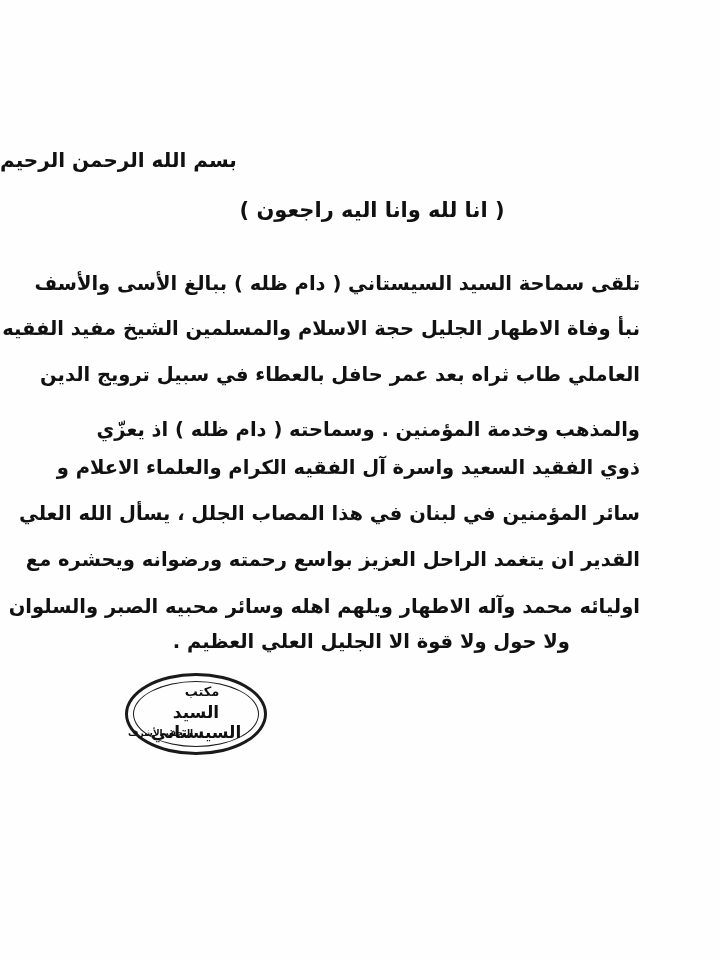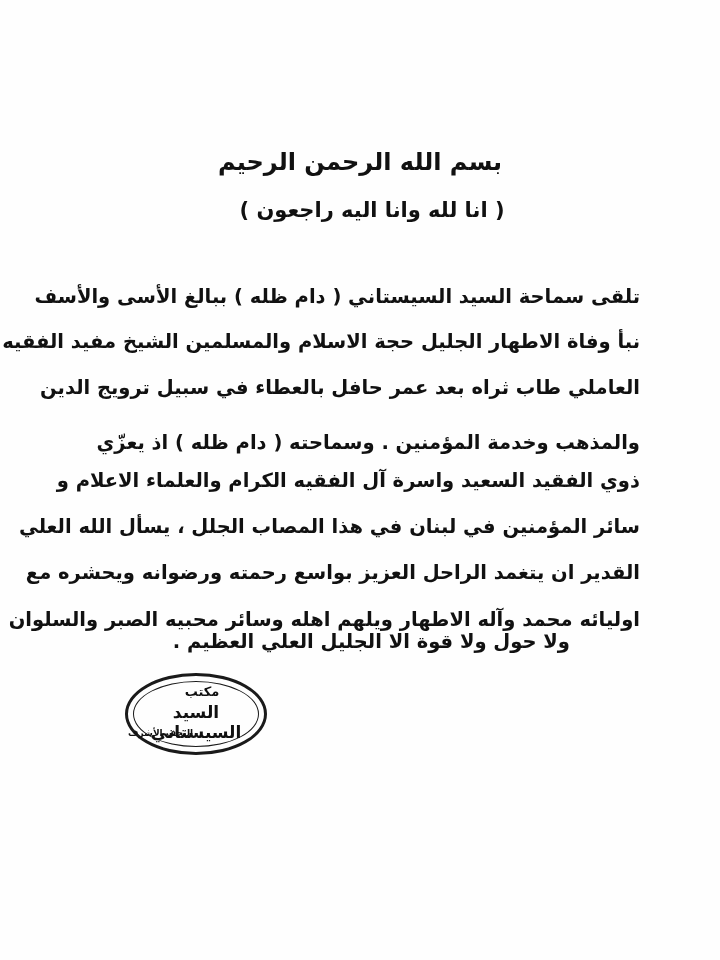--- a/index.html
+++ b/index.html
@@ -18,22 +18,22 @@
     .page {
       position: absolute;
       left: 0; top: 0;
       width: 720px; height: 960px;
       background: #fefefe;
     }
     .basmala {
       position: absolute;
       top: 148px;
       left: 0; right: 0;
-      text-align: center;
-      font-size: 24px;
+      text-align: left;
+      font-size: 20px;
       font-weight: bold;
       direction: rtl;
       letter-spacing: -0.5px;
     }
     .verse {
       position: absolute;
       top: 198px;
       left: 0; right: 0;
       text-align: center;
       font-size: 21px;
@@ -50,21 +50,20 @@
       text-align: right;
       font-size: 19.5px;
       font-weight: bold;
       line-height: 0;
     }
     .body-text .line {
       position: absolute;
       right: 0;
       white-space: nowrap;
       line-height: 1.2;
-      margin-top: 13px;
     }
     .closing {
       position: absolute;
       top: 630px;
       right: 150px;
       direction: rtl;
       font-size: 19.5px;
       font-weight: bold;
       white-space: nowrap;
     }

